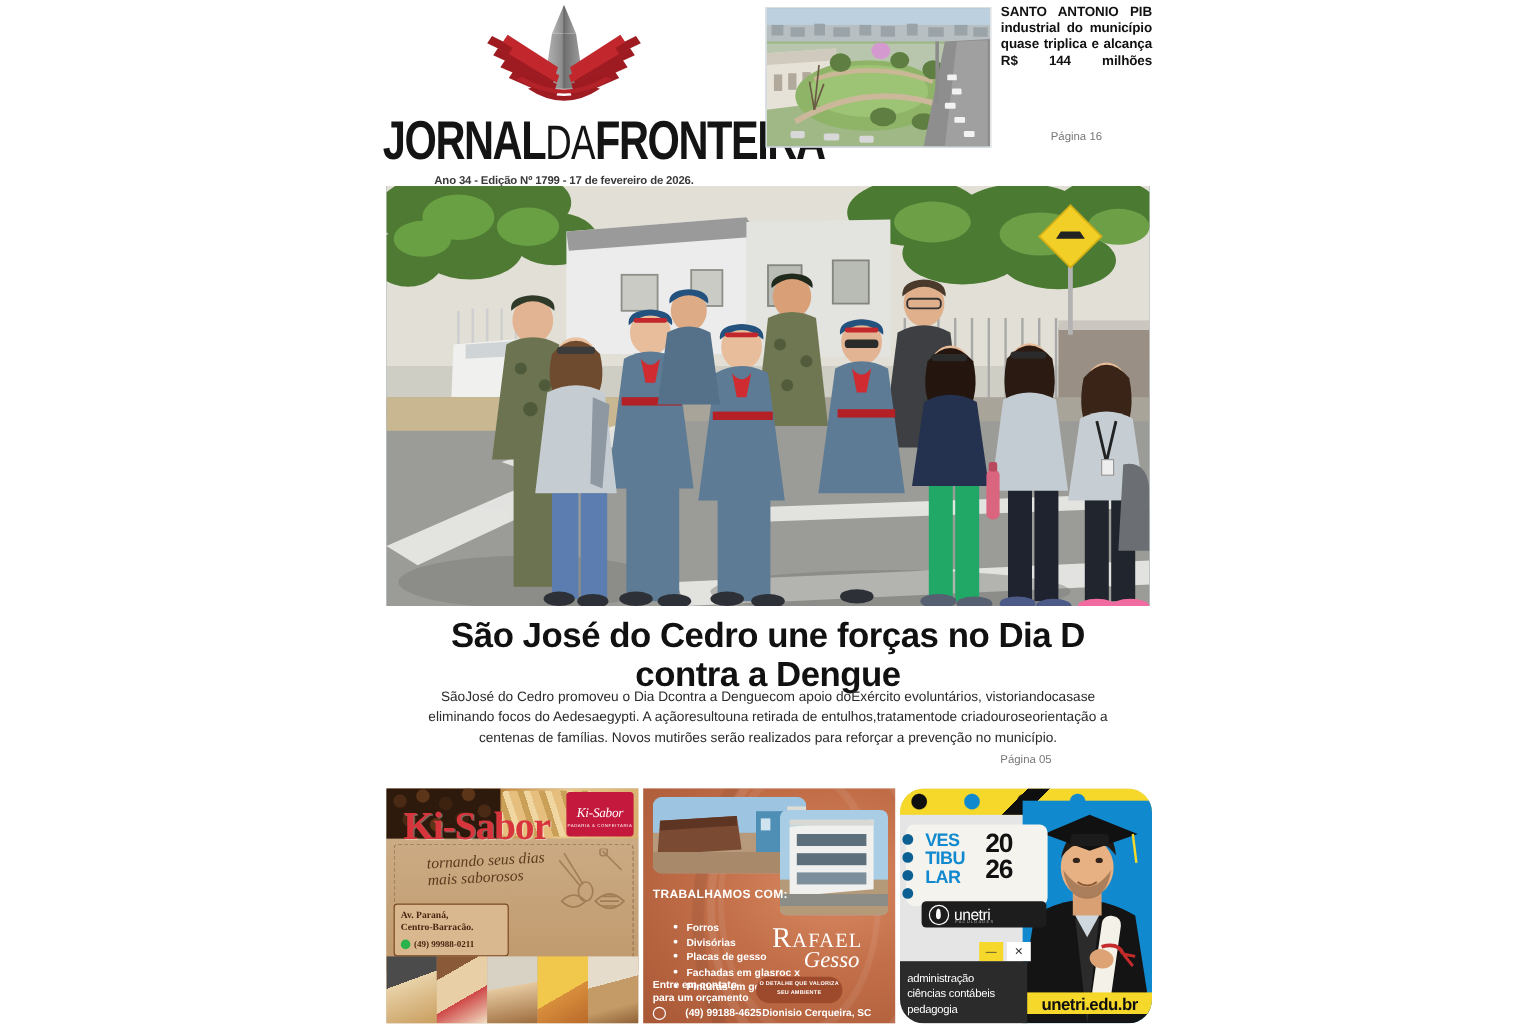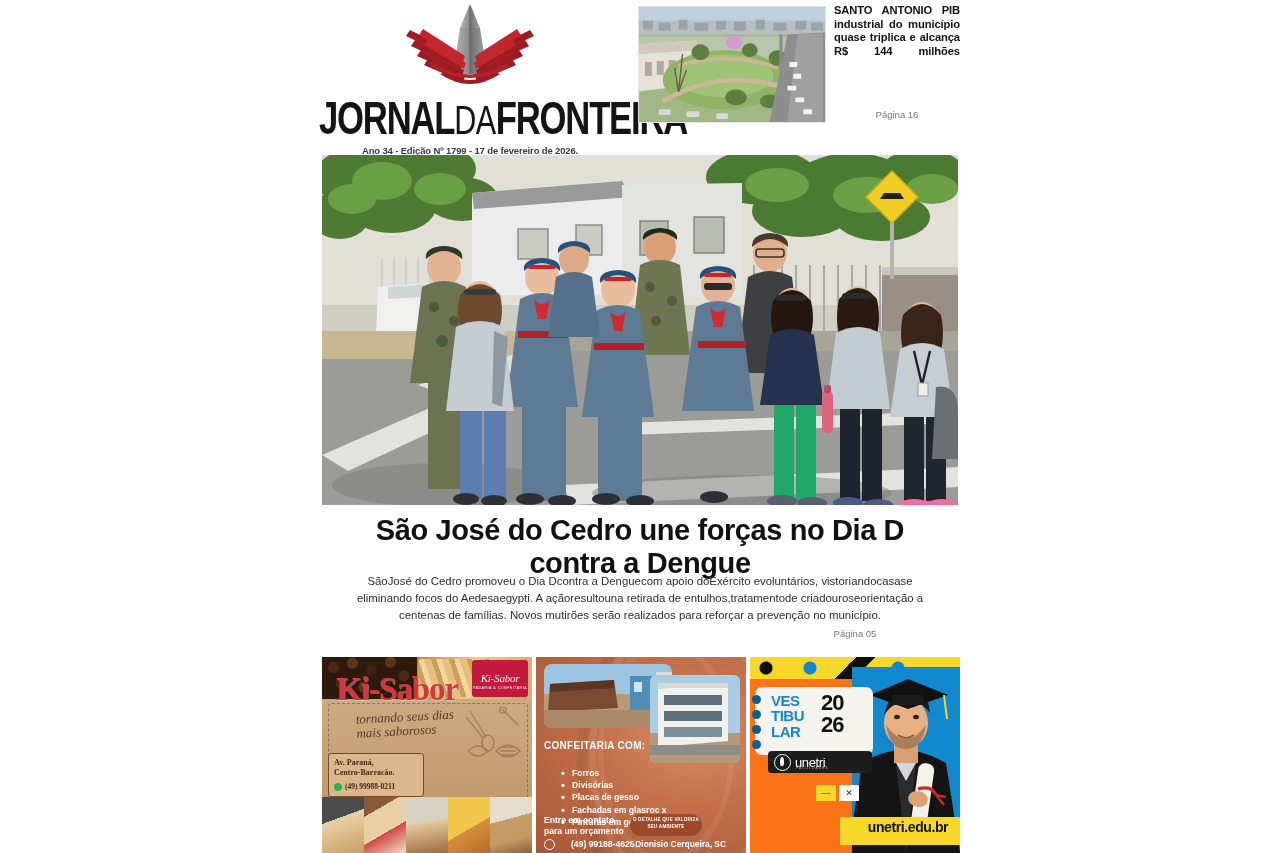--- a/index.html
+++ b/index.html
@@ -262,21 +262,21 @@
   .rg-logo .r2 { font-size:19px; font-style:italic; margin-top:-6px; margin-left:24px;}
   .rg-pill {
     position:absolute; right:44px; top:157px; width:72px; height:22px;
     background:#9d4a2c; border-radius:11px; color:#fff; text-align:center;
     font-size:4.6px; font-weight:bold; line-height:1.45; padding-top:3px; box-sizing:border-box;
     letter-spacing:0.2px;
   }
   .rg-city { position:absolute; right:20px; bottom:4px; font-size:8.4px; color:#fff; font-weight:bold;margin-top:32px;}
 
   
-  .ad-unetri { background:#f97316; }
+  .ad-unetri { background:#e5e5e5;border-radius:20px; }
   .un-topbar { position:absolute; left:0; top:0; width:210px; height:22px; background:#f5d82a;
     background-image:
       radial-gradient(circle at 16px 11px, #0f0f0f 0 6px, transparent 7px),
       radial-gradient(circle at 60px 11px, #1189cf 0 6px, transparent 7px),
       radial-gradient(circle at 104px 11px, #0f0f0f 0 6px, transparent 7px),
       radial-gradient(circle at 148px 11px, #1189cf 0 6px, transparent 7px),
       linear-gradient(135deg, transparent 46%, #0f0f0f 46% 54%, transparent 54%);
   }
   .un-card {
     position:absolute; left:5px; top:30px; width:118px; height:68px;
@@ -292,22 +292,22 @@
   }
   .un-logo .mark { width:15px;height:15px;border-radius:50%;border:1.4px solid #fff; position:relative;}
   .un-logo .mark::after{content:"";position:absolute;left:5px;top:2.5px;width:4px;height:9px;background:#fff;border-radius:50% 50% 50% 50%/60% 60% 40% 40%;}
   .un-logo .t1 { color:#fff; font-size:13px; font-weight:normal; letter-spacing:-0.4px;}
   .un-logo .t2 { color:#bbb; font-size:3.4px; letter-spacing:1px; position:absolute; left:28px; top:15px;}
   .un-panel { position:absolute; left:0; bottom:0; width:106px; height:52px; background:#2b2b2b;}
   .un-courses { position:absolute; left:6px; top:8px; color:#fff; font-size:9.4px; line-height:1.38; letter-spacing:-0.2px;}
   .un-btns { position:absolute; left:66px; bottom:52px; display:flex; gap:3px;}
   .un-btns .y { width:20px;height:16px;background:#f5d82a; color:#333; font-size:9px; text-align:center; line-height:16px;}
   .un-btns .w { width:20px;height:16px;background:#fff; color:#333; font-size:9px; text-align:center; line-height:16px;}
-  .un-url { position:absolute; right:0; bottom:8px; width:104px; height:28px; background:#f5d82a;
-    color:#0f0f0f; font-size:14px; font-weight:bold; text-align:center; line-height:20px; letter-spacing:-0.4px;padding-left:16px;}
+  .un-url { position:absolute; right:0; bottom:8px; width:104px; height:18px; background:#f5d82a;
+    color:#0f0f0f; font-size:14px; font-weight:bold; text-align:center; line-height:20px; letter-spacing:-0.4px;}
   .un-grad { position:absolute; right:0; top:10px; width:108px; height:186px; overflow:hidden;}
 </style>
 </head>
 <body>
 
 <div class="page">
  <div class="content">
 
   <div class="masthead">
 
@@ -723,35 +723,39 @@
           <rect width="90" height="88" fill="#a9cde4"></rect>
           <rect y="58" width="90" height="30" fill="#b59a7a"></rect>
           <path d="M8 14 L78 8 L78 66 L8 72 Z" fill="#f0f0ee"></path>
           <rect x="14" y="20" width="58" height="10" fill="#5d6f7a"></rect>
           <rect x="14" y="36" width="58" height="10" fill="#5d6f7a"></rect>
           <rect x="14" y="52" width="58" height="10" fill="#7d8f9a"></rect>
           <rect x="8" y="8" width="70" height="5" fill="#d8d8d4"></rect>
           <rect x="0" y="70" width="90" height="10" fill="#8d8d88"></rect>
         </svg>
       </div>
-      <div class="rg-title">CONFEITARIA COM:</div>
+      <div class="rg-title">TRABALHAMOS COM:</div>
       <ul class="rg-list">
         <li>Forros</li>
         <li>Divisórias</li>
         <li>Placas de gesso</li>
         <li>Fachadas em glasroc x</li>
         <li>Pinturas em geral</li>
       </ul>
       <div class="rg-cta">
         <div>Entre em contato</div>
         <div>para um orçamento</div>
         <div class="rg-wa">
           <span class="ring"></span>
           <span>(49) 99188-4625</span>
         </div>
+      </div>
+      <div class="rg-logo">
+        <div class="r1">Rafael</div>
+        <div class="r2">Gesso</div>
       </div>
       <div class="rg-pill">O DETALHE QUE VALORIZA SEU AMBIENTE</div>
       <div class="rg-city">Dionisio Cerqueira, SC</div>
     </div>
 
     <div class="ad ad-unetri">
       <div class="un-topbar"></div>
       <svg class="un-grad" viewBox="0 0 108 186" preserveAspectRatio="none">
         <rect width="108" height="186" fill="#1189cf"></rect>
 
@@ -802,19 +806,24 @@
       </div>
       <div class="un-logo">
         <span class="mark"></span>
         <span class="t1">unetri</span>
         <span class="t2">FACULDADES</span>
       </div>
       <div class="un-btns">
         <span class="y">—</span>
         <span class="w">✕</span>
       </div>
+      <div class="un-panel">
+        <div class="un-courses" style="white-space:pre-line">administração
+ciências contábeis
+pedagogia</div>
+      </div>
       <div class="un-url">unetri.edu.br</div>
     </div>
 
   </div>
 
  </div>
 </div>
 
 </body></html>

